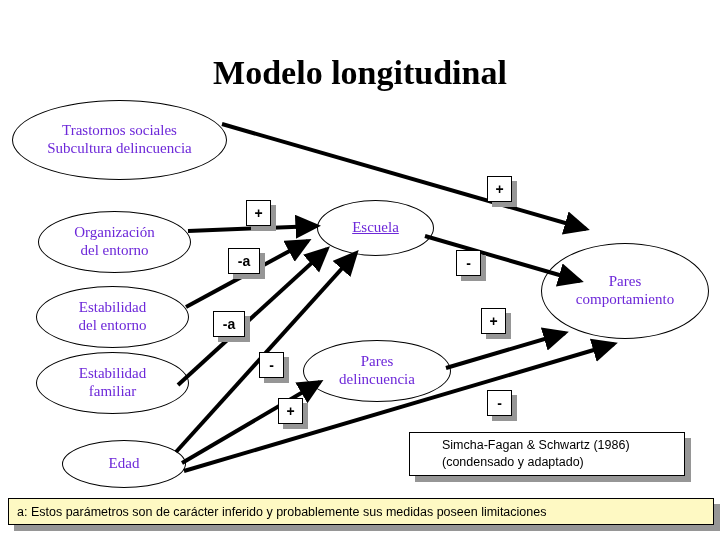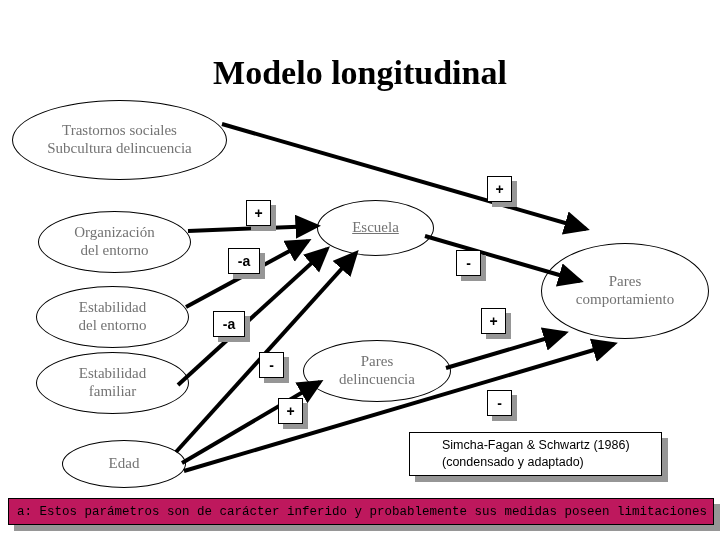--- a/index.html
+++ b/index.html
@@ -36,21 +36,21 @@
   }
   .node {
     position: absolute;
     display: flex;
     align-items: center;
     justify-content: center;
     text-align: center;
     border: 1px solid #000000;
     border-radius: 50%;
     background: transparent;
-    color: #737373;
+    color: #6d28d9;
     font-family: "Liberation Serif", serif;
     font-size: 15px;
     line-height: 1.18;
     box-sizing: border-box;
   }
   .node span { display: block; padding: 0 4px; }
 
   .tag {
     position: absolute;
     width: 25px;
@@ -84,24 +84,24 @@
     z-index: 6;
   }
   .callout div { white-space: nowrap; }
 
   #footnote {
     position: absolute;
     left: 8px;
     top: 498px;
     width: 706px;
     height: 27px;
-    background: #be185d;
-    border: 1px solid #000000;
-    box-sizing: border-box;
-    font-family: Liberation Mono, monospace;
+    background: #fef9c3;
+    border: 1px solid #000000;
+    box-sizing: border-box;
+    font-family: Liberation Sans, sans-serif;
     font-size: 12.5px;
     color: #000000;
     display: flex;
     align-items: center;
     padding-left: 8px;
     box-shadow: 6px 6px 0 0 #969696;
     z-index: 6;
   }
 </style>
 </head>
@@ -204,21 +204,21 @@
   <div class="tag wide" style="left:213px; top:311px;">-a</div>
 
   <div class="tag" style="left:481px; top:308px;">+</div>
 
   <div class="tag" style="left:259px; top:352px;">-</div>
 
   <div class="tag" style="left:487px; top:390px;">-</div>
 
   <div class="tag" style="left:278px; top:398px;">+</div>
 
-  <div class="callout" style="left:409px; top:432px; width:253px;padding-left:32px;">
+  <div class="callout" style="left:409px; top:432px; width:276px;padding-left:32px;">
     <div>Simcha-Fagan &amp; Schwartz (1986)</div>
     <div>(condensado y adaptado)</div>
   </div>
 
   <div id="footnote">
     <span>a: Estos parámetros son de carácter inferido y probablemente sus medidas poseen limitaciones</span>
   </div>
 
 </div>
 

